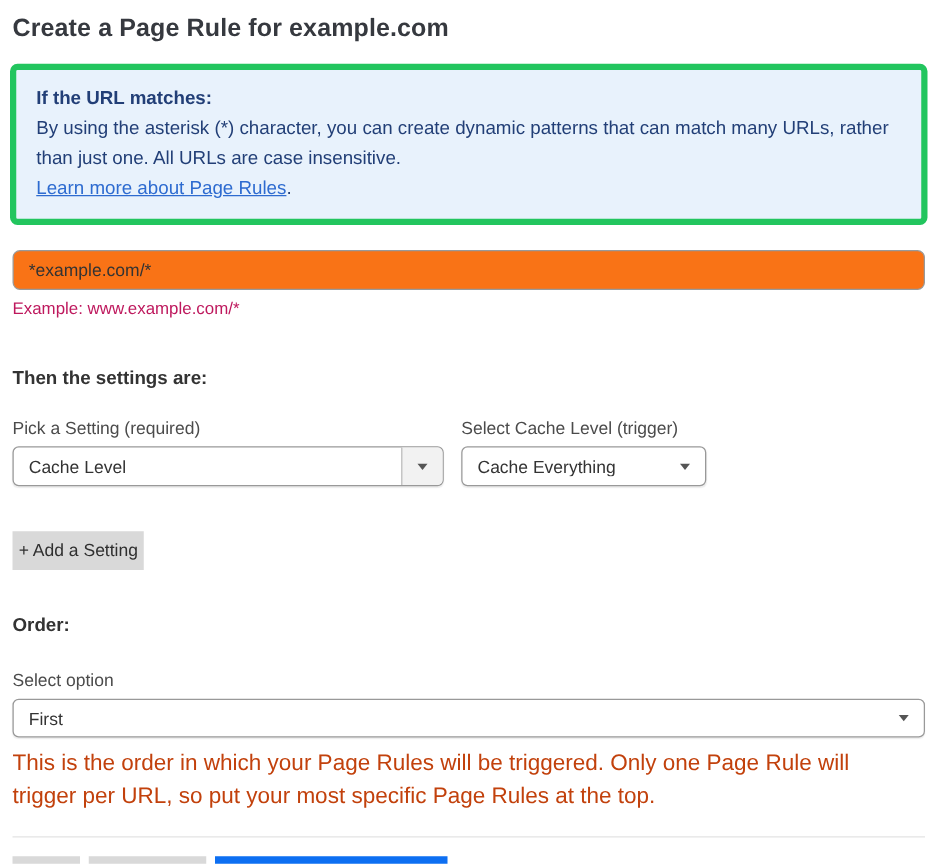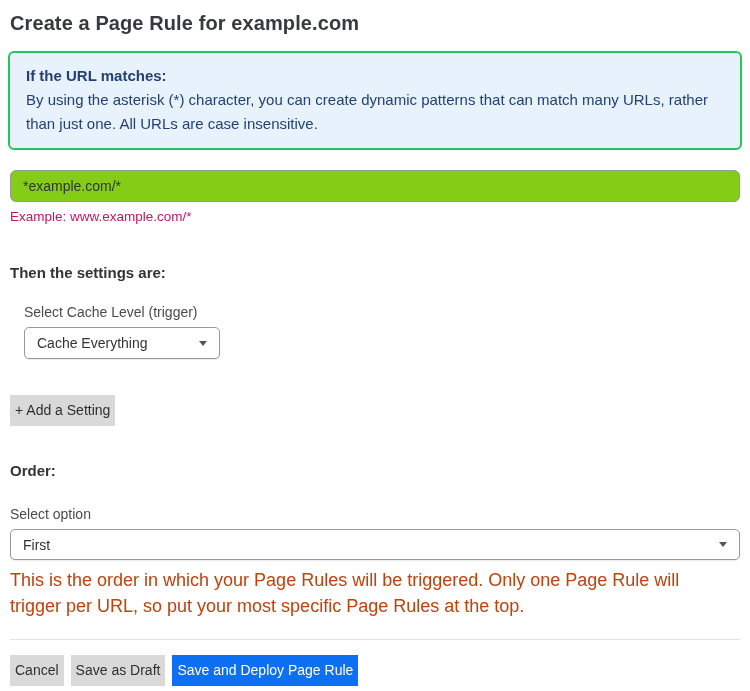--- a/index.html
+++ b/index.html
@@ -12,42 +12,42 @@
   }
   .container { padding: 12px 10px 0 10px; }
 
   h1.page-title {
     font-size: 20px; font-weight: bold; color: #36393f;
     letter-spacing: 0.1px; margin-bottom: 16px;
   }
 
   .info-box {
     background: #e8f2fc;
-    border: 2px solid #22c55e;
+    border: 5px solid #22c55e;
     border-radius: 6px;
     padding: 11px 16px 12px 16px;
     margin-left: -2px; margin-right: -2px;
     color: #223f77;
     font-size: 15px;
     line-height: 24px;
     margin-bottom: 20px;
   }
   .info-box .info-heading { font-weight: bold; }
   .info-box a.info-link {
     color: #2d6bd0; text-decoration: underline; cursor: pointer;
   }
 
   .field-label { font-size: 14px; color: #4b4b4b; margin-bottom: 7px; }
 
   .url-input {
     display: block; width: 730px; height: 32px;
     border: 1px solid #999; border-radius: 6px;
     padding: 0 12px; font-size: 14px; color: #333;
     font-family: "Liberation Sans", sans-serif;
-    background: #84cc16; outline: none;
+    background: #f97316; outline: none;
   }
   .example-text { font-size: 13.5px; color: #be185d; margin-top: 7px; margin-bottom: 40px; }
 
   .section-heading { font-size: 15px; font-weight: bold; color: #333; }
   .settings-heading { margin-bottom: 23px; }
 
   .selects-row { display: flex; align-items: flex-start; }
   .col-setting { width: 345px; }
   .col-cache { width: 196px; margin-left: 14px; }
 
@@ -102,28 +102,38 @@
 </head>
 <body>
 
 <div class="container">
 
   <h1 class="page-title">Create a Page Rule for example.com</h1>
 
   <div class="info-box">
     <div class="info-heading">If the URL matches:</div>
     <div class="info-body">By using the asterisk (*) character, you can create dynamic patterns that can match many URLs, rather than just one. All URLs are case insensitive.</div>
+    <div><a class="info-link">Learn more about Page Rules</a><span>.</span></div>
   </div>
 
   <input type="text" class="url-input" value="*example.com/*" style="">
   <div class="example-text">Example: www.example.com/*</div>
 
   <div class="section-heading settings-heading">Then the settings are:</div>
 
   <div class="selects-row">
+    <div class="col-setting">
+      <div class="field-label">Pick a Setting (required)</div>
+      <div class="select-box">
+        <span class="select-value">Cache Level</span>
+        <span class="arrow-segment">
+            <span class="caret"></span>
+          </span>
+      </div>
+    </div>
     <div class="col-cache">
       <div class="field-label">Select Cache Level (trigger)</div>
       <div class="select-box">
         <span class="select-value">Cache Everything</span>
         <span class="caret inline-caret"></span>
       </div>
     </div>
   </div>
 
   <button class="btn btn-add">+ Add a Setting</button>

